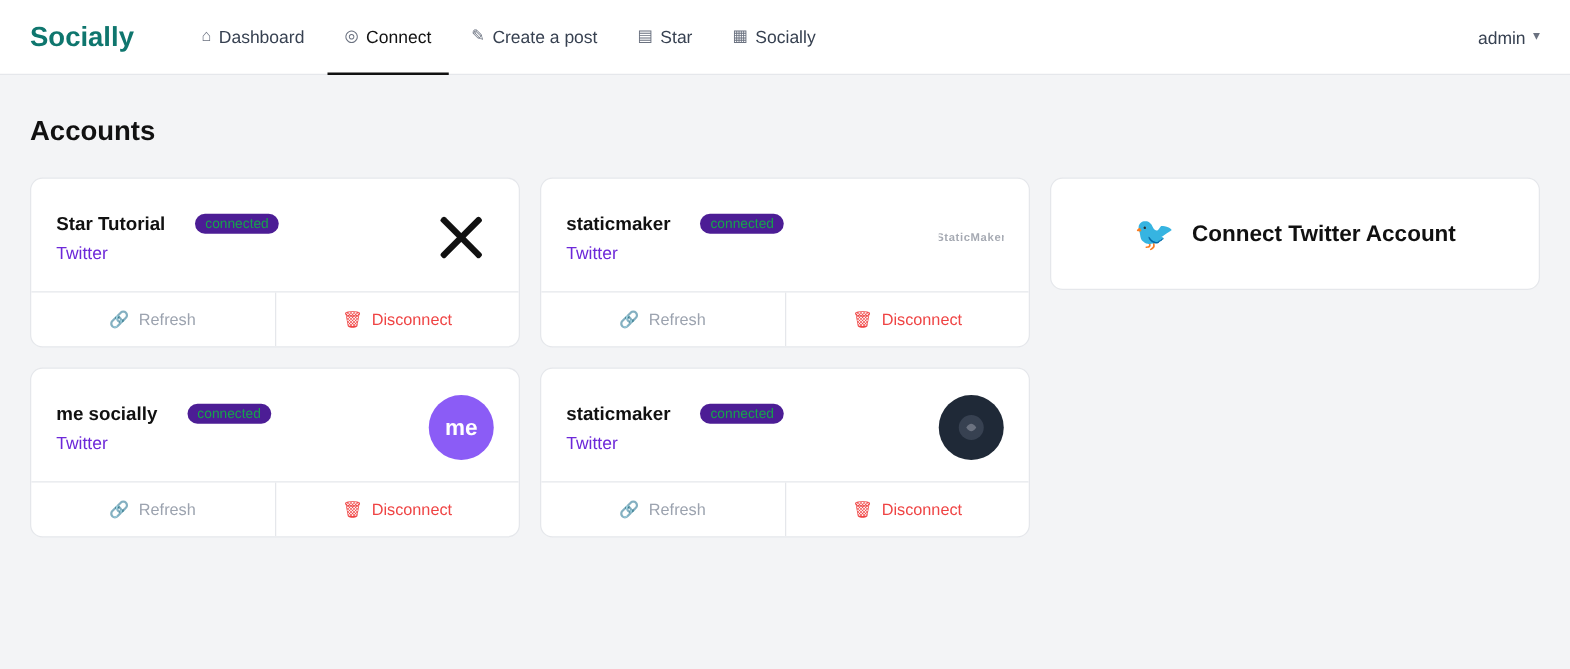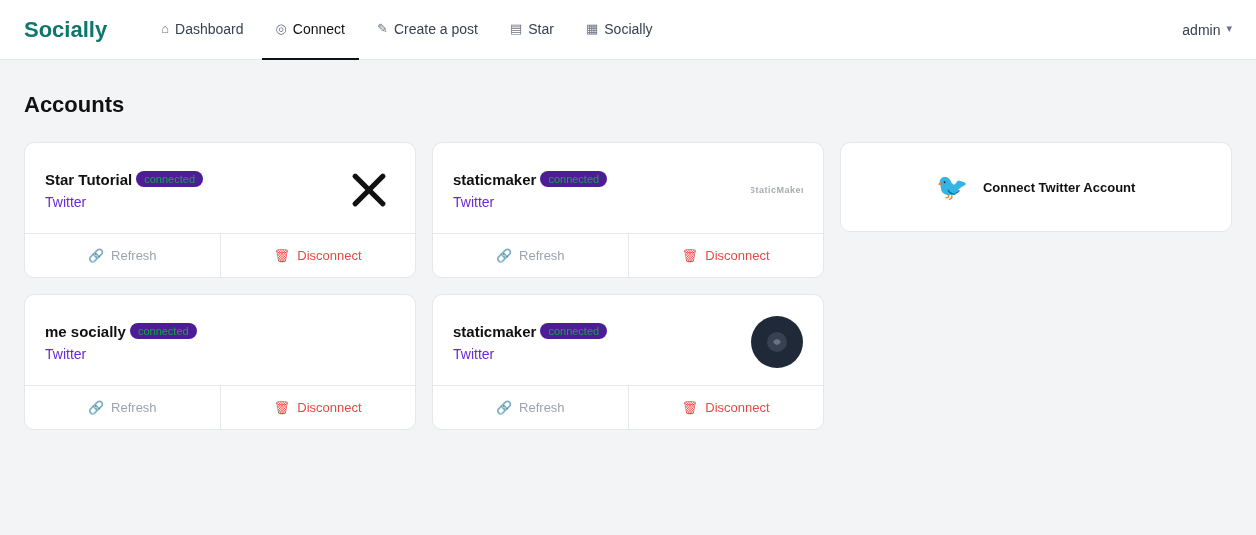--- a/index.html
+++ b/index.html
@@ -91,21 +91,21 @@
       min-height: 90px;
     }
     .card-info {
       display: flex;
       flex-direction: column;
       gap: 6px;
     }
     .card-name-row {
       display: flex;
       align-items: center;
-      gap: 4px;
+      gap: 24px;
     }
     .card-name {
       font-size: 15px;
       font-weight: 600;
       color: #111;
     }
     .badge-connected {
       background: #4c1d95;
       color: #16a34a;
       font-size: 11px;
@@ -184,21 +184,21 @@
       gap: 14px;
       padding: 24px;
       cursor: pointer;
       min-height: 90px;
     }
     .twitter-bird {
       color: #1d9bf0;
       font-size: 26px;
     }
     .connect-title {
-      font-size: 13px;
+      font-size: 18px;
       font-weight: 600;
       color: #111;
     }
 
     
     .staticmaker-logo {
       display: flex;
       flex-direction: column;
       align-items: center;
       justify-content: center;
@@ -328,20 +328,23 @@
 
     <div class="account-card">
       <div class="card-body">
         <div class="card-info">
           <div class="card-name-row">
             <span class="card-name">me socially</span>
             <span class="badge-connected">connected</span>
           </div>
           <span class="card-platform">Twitter</span>
         </div>
+        <div class="avatar-purple">
+          <span>me</span>
+        </div>
       </div>
       <div class="card-actions">
         <button class="action-btn refresh">
           <span>🔗</span>
           <span>Refresh</span>
         </button>
         <button class="action-btn disconnect">
           <span>🗑</span>
           <span>Disconnect</span>
         </button>

